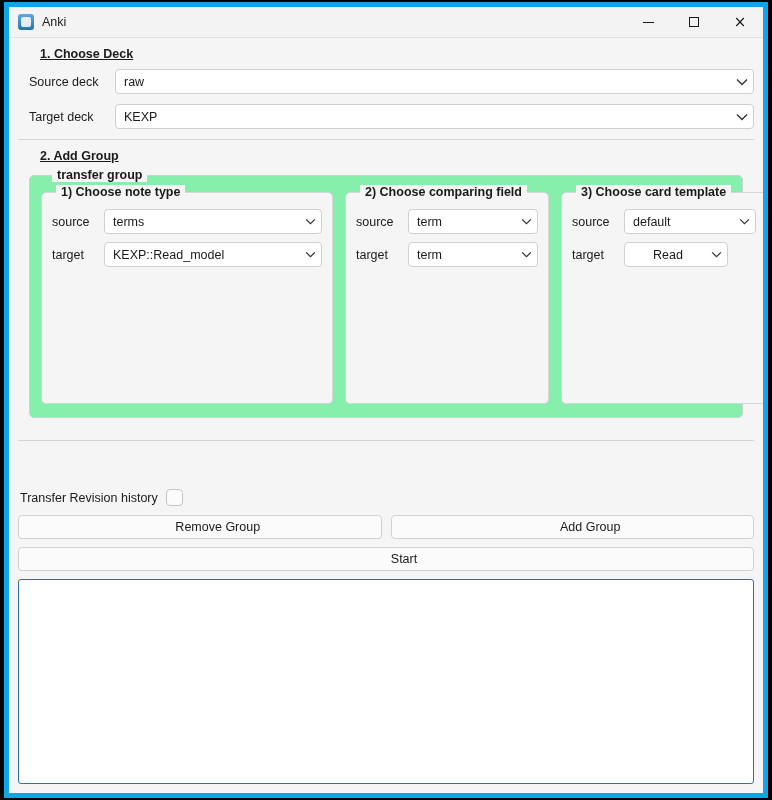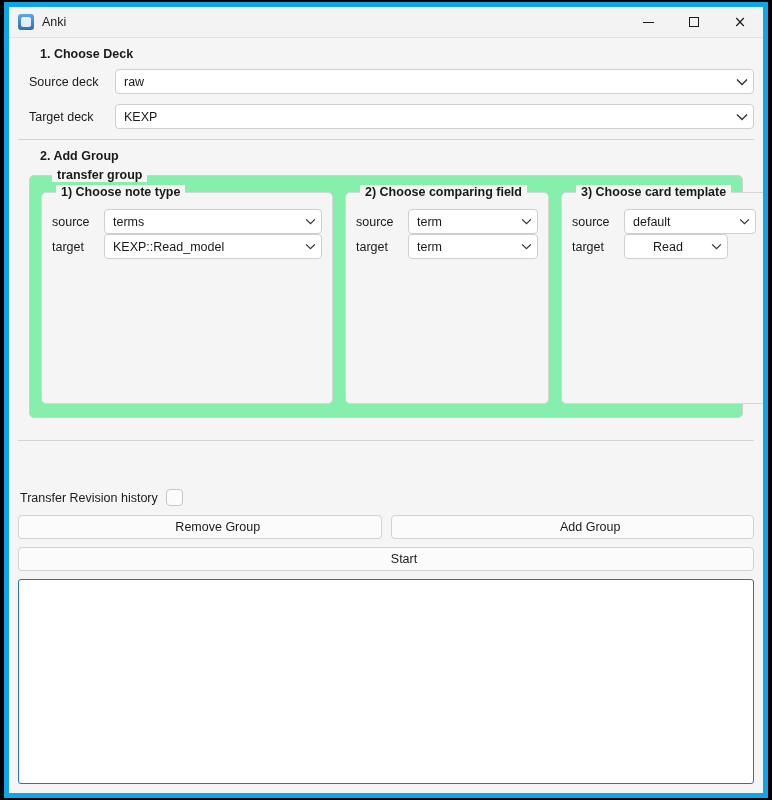--- a/index.html
+++ b/index.html
@@ -79,20 +79,21 @@
     flex: 1;
     padding: 0 9px 9px 9px;
     display: flex;
     flex-direction: column;
     overflow: hidden;
   }
   .section-title {
     font-weight: bold;
     font-size: 12.5px;
     margin: 9px 0 8px 22px;
+    text-decoration: underline;
   }
   .sep {
     height: 1px;
     background: #d4d4d4;
     margin: 0 0 0 0;
   }
 
   
   .deck-row {
     display: flex;
@@ -171,20 +172,21 @@
     top: -8px;
     left: 14px;
     background: #f5f5f5;
     padding: 0 5px;
     font-weight: bold;
     font-size: 12.5px;
   }
   .field-row {
     display: flex;
     align-items: center;
+    margin-bottom: 8px;
   }
   .field-label {
     font-size: 12.5px;
     width: 52px;
     flex: none;
   }
 
   
   .bottom { margin-top: auto; }
   .transfer-row {

